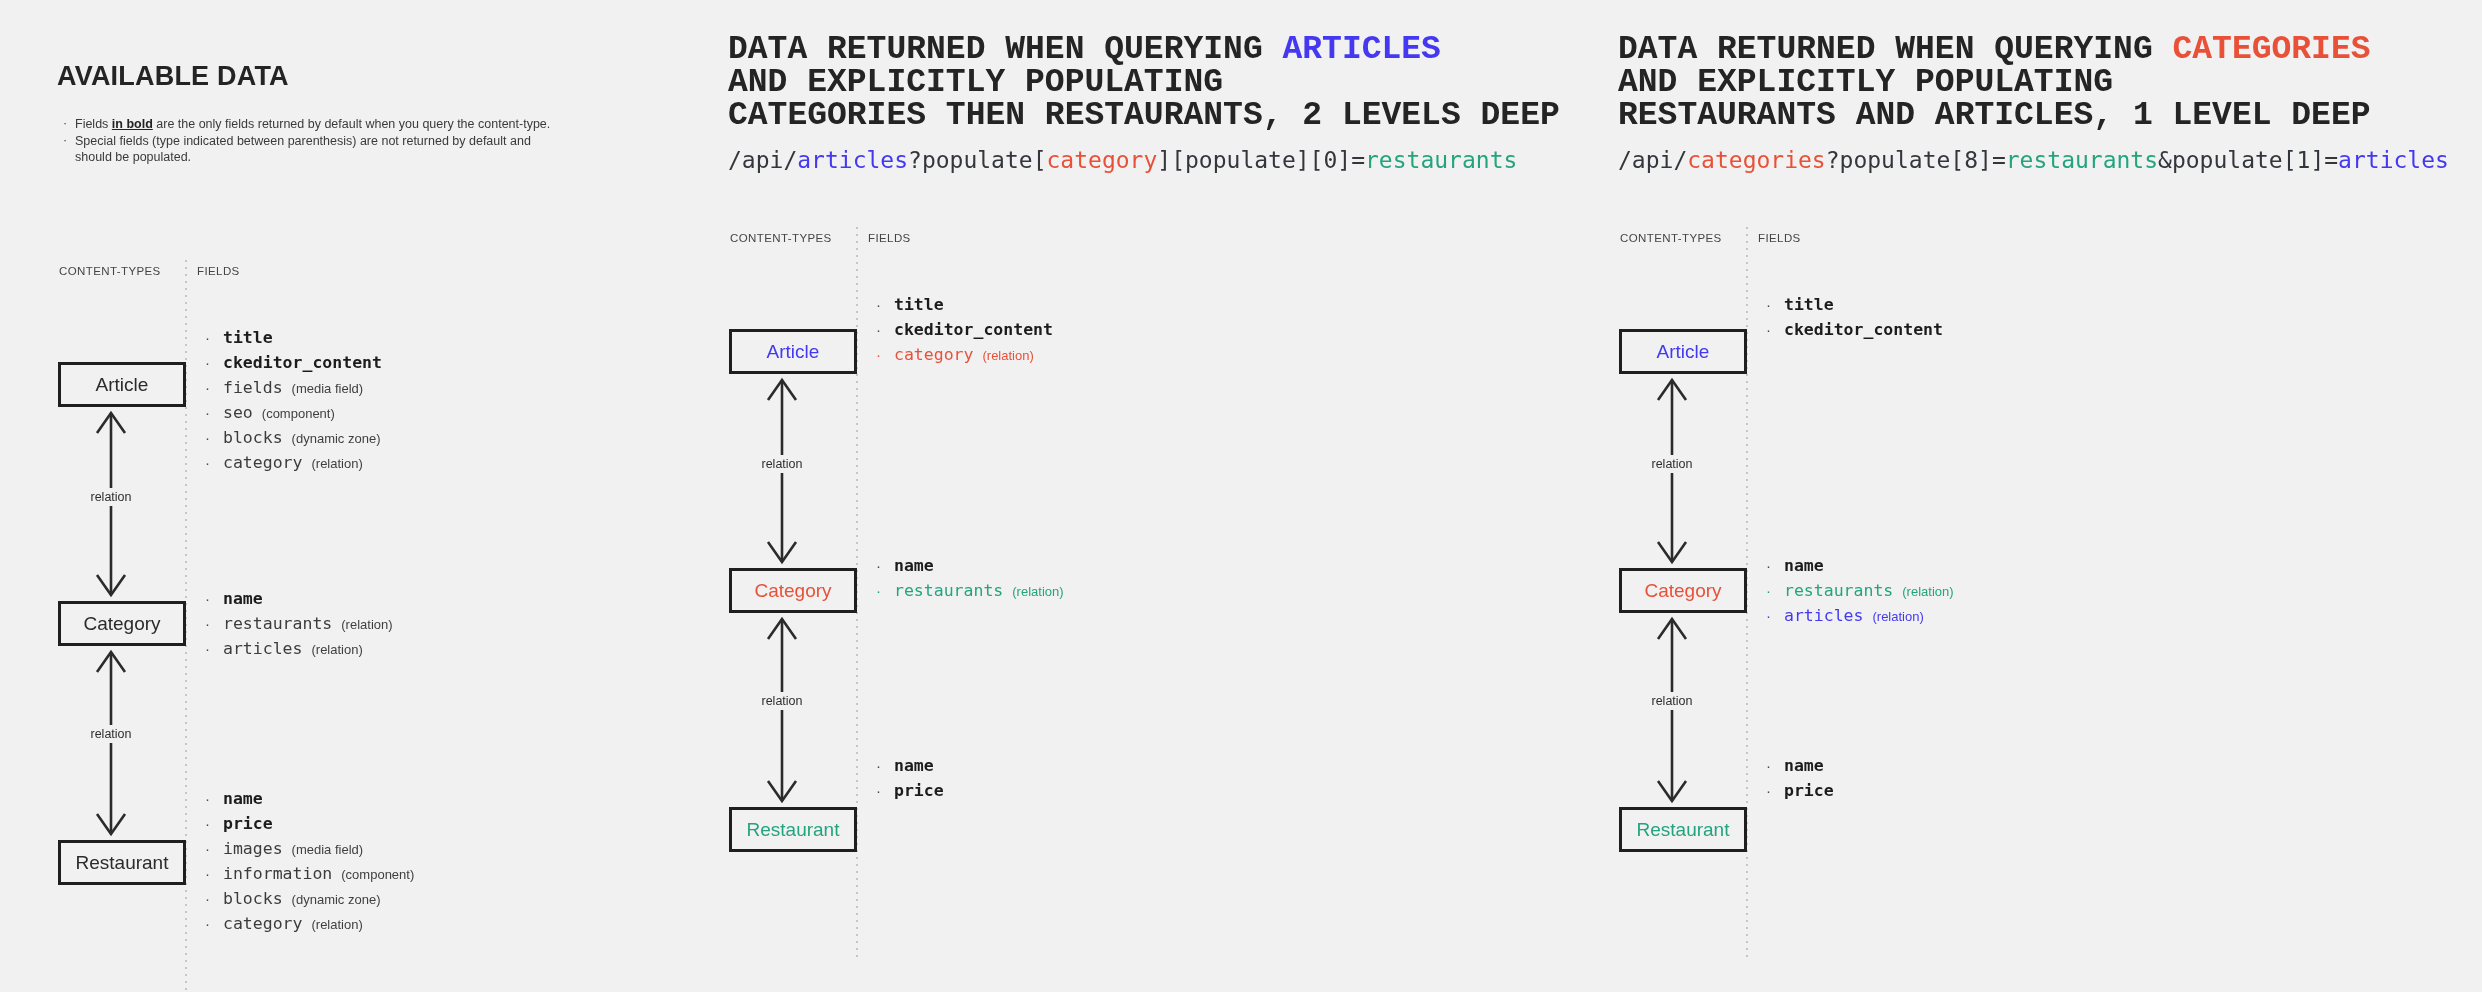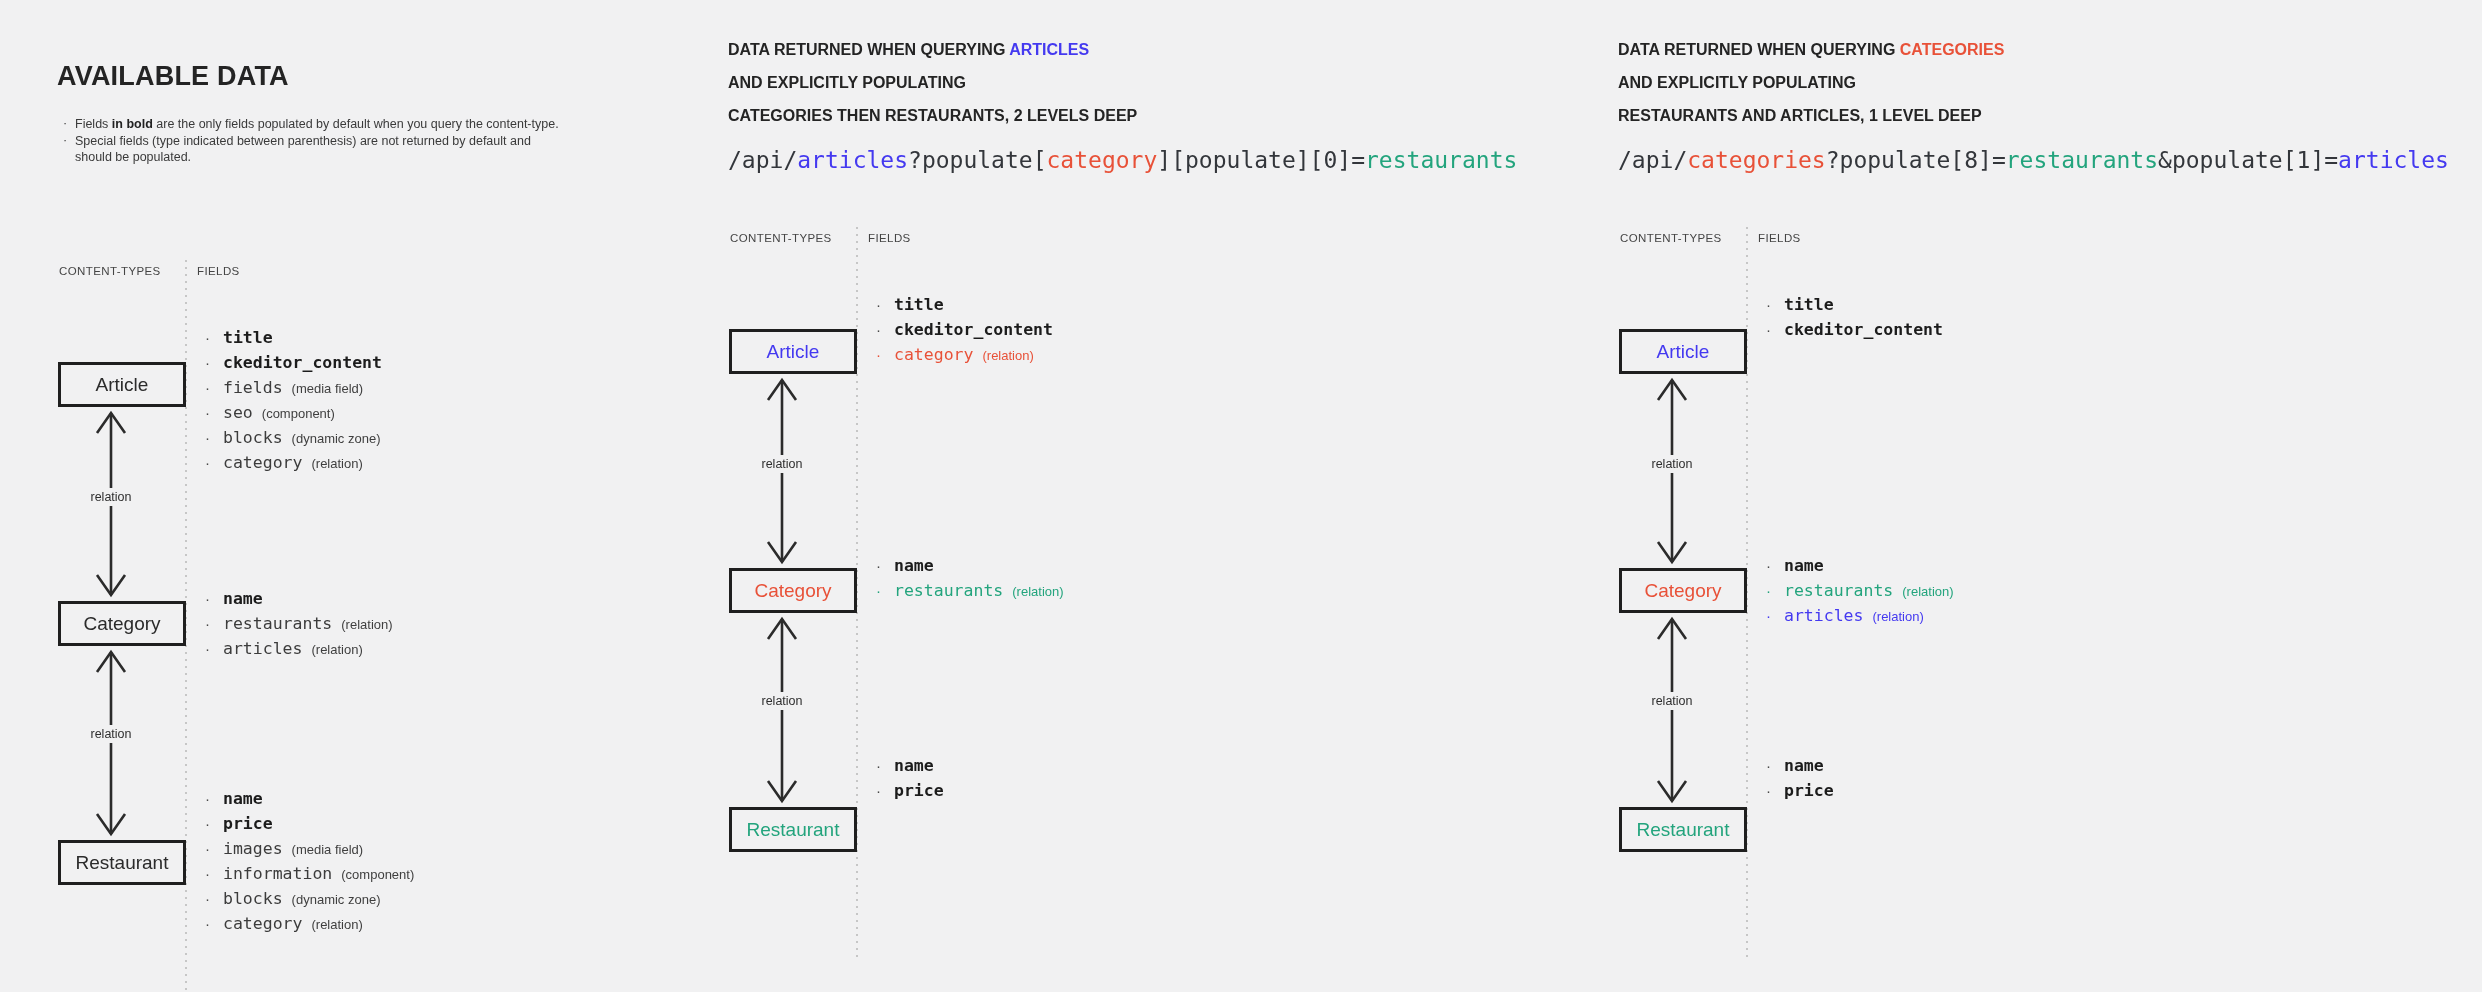--- a/index.html
+++ b/index.html
@@ -8,27 +8,27 @@
   *{box-sizing:border-box;}
   html,body{margin:0;padding:0;}
   body{background:var(--bg);font-family:"Liberation Sans",sans-serif;}
   .stage{position:relative;width:2482px;height:992px;background:var(--bg);overflow:hidden;}
   .col{position:absolute;top:0;height:992px;}
   #col0{left:57px;width:650px;margin-top:33px;}
   #col1{left:728px;width:870px;}
   #col2{left:1618px;width:864px;}
 
   .title{position:absolute;left:0;top:28px;margin:0;font-size:27px;font-weight:bold;color:#242424;letter-spacing:.2px;white-space:nowrap;}
-  .hdr{position:absolute;left:0;top:33px;margin:0;font-size:16px;line-height:33px;font-weight:bold;color:#242424;white-space:nowrap;}
+  .hdr{position:absolute;left:0;top:33px;margin:0;font-size:33px;line-height:33px;font-weight:bold;color:#242424;white-space:nowrap;font-family:Liberation Mono, monospace;}
   .hl[data-color="blue"]{color:var(--blue);}
   .hl[data-color="red"]{color:var(--red);}
 
   .notes{position:absolute;left:4px;top:83px;margin:0;padding:0;list-style:none;width:510px;}
   .note{position:relative;padding-left:14px;font-size:12.5px;line-height:16.5px;color:#3a3a3a;}
-  .note b{color:#222;}
+  .note b{color:#222;text-decoration:underline;}
   .nb{position:absolute;left:2px;top:-1px;}
 
   .url{position:absolute;left:0;top:147px;font-family:"DejaVu Sans Mono",monospace;font-size:23px;color:var(--ink);white-space:nowrap;}
   .url span[data-color="ink"]{color:var(--ink);}
   .url span[data-color="blue"]{color:var(--blue);}
   .url span[data-color="red"]{color:var(--red);}
   .url span[data-color="teal"]{color:var(--teal);}
 
   .lbl{position:absolute;top:232px;font-size:11.5px;letter-spacing:.4px;color:#454545;white-space:nowrap;}
   .lbl-ct{left:2px;}
@@ -69,21 +69,21 @@
 </head>
 <body>
 
 <div class="stage">
 
   <div class="col" id="col0">
     <h1 class="title">AVAILABLE DATA</h1>
     <ul class="notes">
       <li class="note">
         <span class="nb">·</span>
-        <span><span>Fields </span><b>in bold</b><span> are the only fields populated by default when you query the content-type.</span></span>
+        <span><span>Fields </span><b>in bold</b><span> are the only fields returned by default when you query the content-type.</span></span>
       </li>
       <li class="note">
         <span class="nb">·</span>
         <span><span>Special fields (type indicated between parenthesis) are not returned by default and should be populated.</span><b></b><span></span></span>
       </li>
     </ul>
 
     <span class="lbl lbl-ct">CONTENT-TYPES</span>
     <span class="lbl lbl-f">FIELDS</span>
     <div class="vdash"></div>

